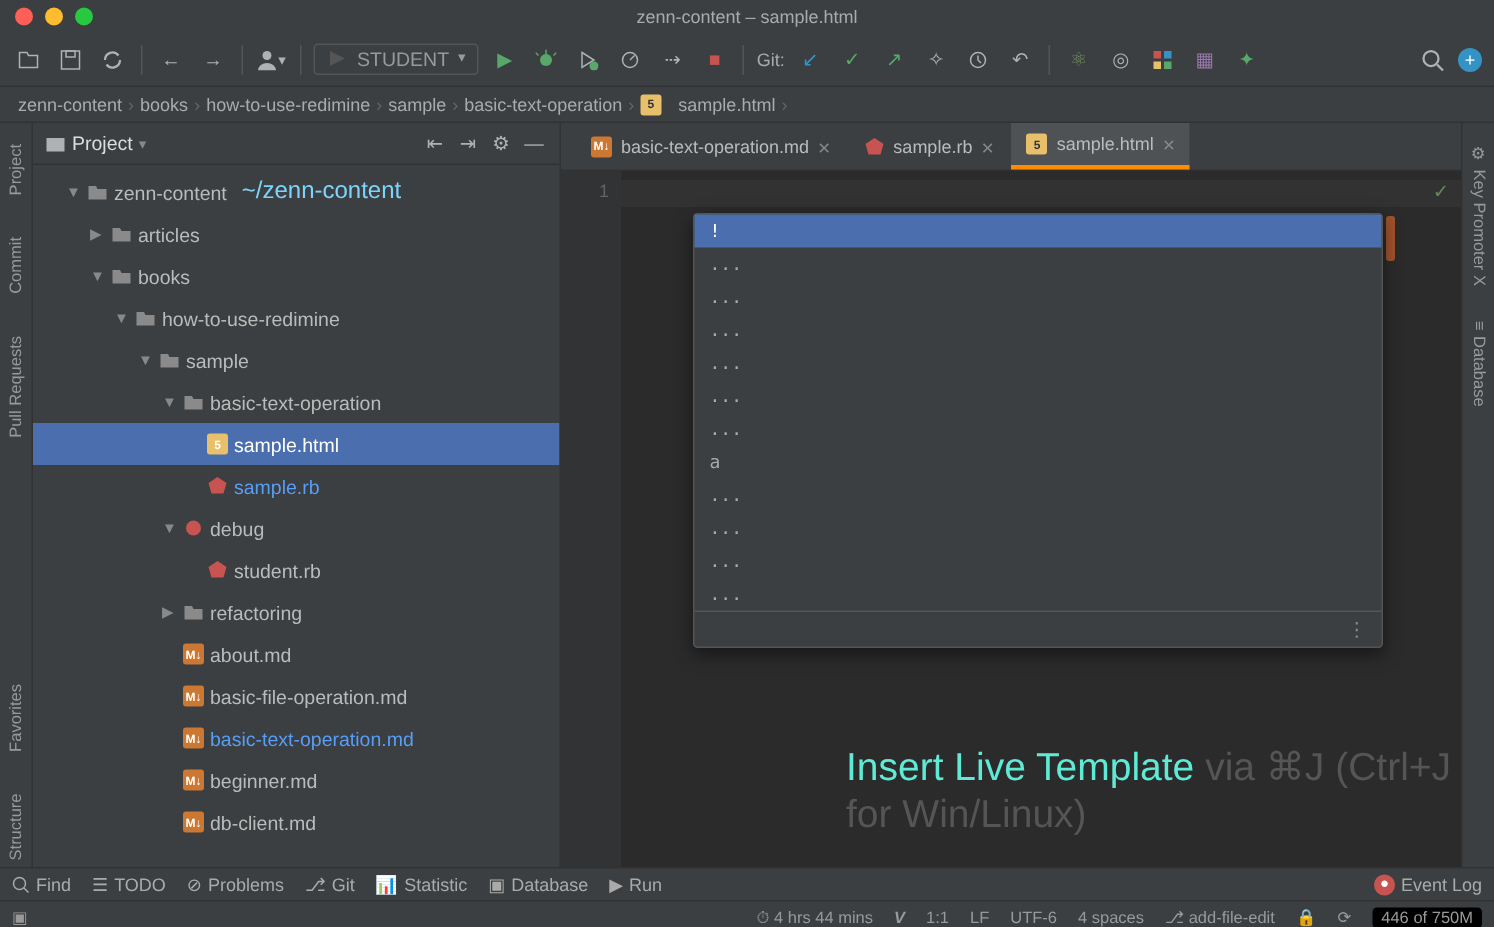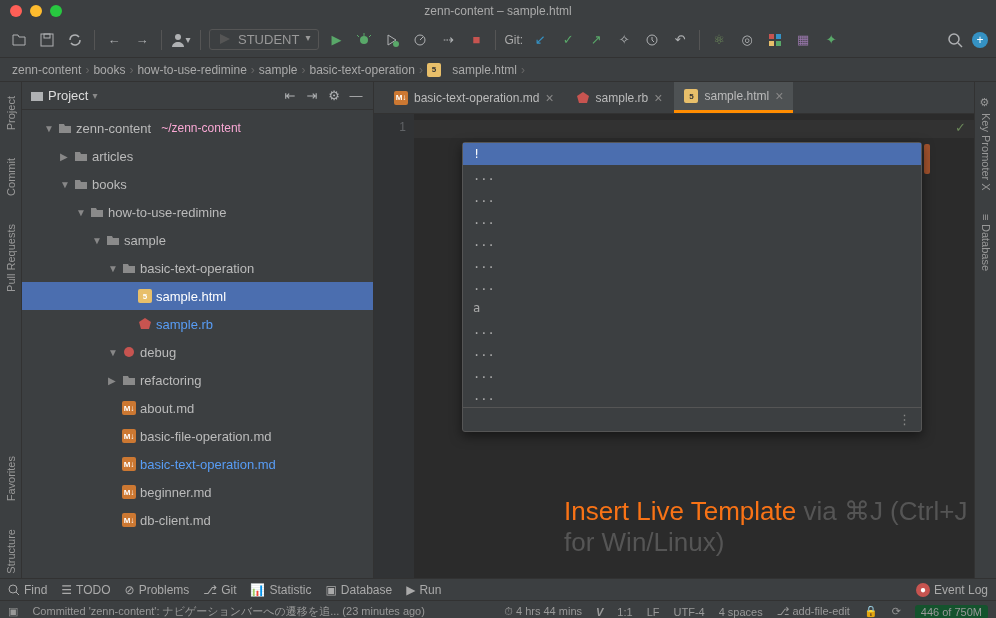--- a/index.html
+++ b/index.html
@@ -45,27 +45,27 @@
 .current-line{height:18px;background:#323232;margin-top:6px}
 .check{position:absolute;top:6px;right:8px;color:#6a8759}
 .popup{position:absolute;top:28px;left:48px;background:#3c3f41;border:1px solid #555;border-radius:3px;min-width:460px;box-shadow:0 4px 12px rgba(0,0,0,0.5);z-index:10}
 .popup-row{padding:4px 10px;color:#aaa;font-family:monospace;font-size:12px;display:flex;align-items:center}
 .popup-row.hi{background:#4b6eaf;color:#fff}
 .popup-footer{border-top:1px solid #555;padding:4px 10px;text-align:right}
 .popup-dots{color:#888}
 .scrollthumb{position:absolute;top:30px;left:510px;width:6px;height:30px;background:#a0522d;border-radius:2px}
 .cursor-ptr{position:absolute;top:146px;left:222px;font-size:16px;color:#ddd;pointer-events:none}
 .hint{position:absolute;bottom:20px;left:190px;font-size:26px;color:#555;z-index:5}
-.hint .orange{color:#f97316}
+.hint .orange{color:#5eead4}
 .bottombar{height:22px;background:#3c3f41;border-top:1px solid #323232;display:flex;padding:0 8px;gap:14px;font-size:12px;color:#aaa}
 .bb-item{display:flex;align-items:center;gap:4px;cursor:pointer}
 .statusbar{height:22px;background:#3c3f41;border-top:1px solid #323232;display:flex;align-items:center;padding:0 8px;font-size:11px;color:#999;gap:14px}
 .sb-right{margin-left:auto;display:flex;gap:14px;align-items:center}
 .event-log{margin-left:auto;display:flex;align-items:center;gap:4px}
-.badge-mem{background:#14532d;padding:1px 6px;border-radius:3px}
+.badge-mem{background:#000000;padding:1px 6px;border-radius:3px}
 svg{flex-shrink:0}
 .ico-md{display:inline-flex;width:14px;height:14px;background:#cc7832;border-radius:2px;align-items:center;justify-content:center;font-size:8px;color:#fff;font-weight:bold}
 .ico-html{display:inline-flex;width:14px;height:14px;background:#e8bf6a;border-radius:2px;align-items:center;justify-content:center;font-size:8px;color:#333;font-weight:bold}
 .ico-img{display:inline-flex;width:14px;height:14px;background:#9876aa;border-radius:2px}
 .blue-circle{width:16px;height:16px;border-radius:50%;background:#3592c4;display:flex;align-items:center;justify-content:center;color:#fff;font-size:12px}
 </style>
 </head>
 <body>
 
 <div class="titlebar">
@@ -213,21 +213,21 @@
         <div class="tb-icon" style="width:18px;height:18px">—</div>
       </div>
     </div>
     <div class="tree" id="tree">
         <div class="tree-row" style="padding-left: 22px;">
           <span class="arrow">▼</span>
           <svg width="14" height="14" viewBox="0 0 14 14" fill="#8a8a8a">
             <path d="M1 3h5l1 2h6v7H1z"></path>
           </svg>
           <span class="file-name ">zenn-content</span>
-          <span style="color:#f9a8d4;margin-left:6px;font-size:12px">~/zenn-content</span>
+          <span style="color:#7dd3fc;margin-left:6px;font-size:16px">~/zenn-content</span>
         </div>
         <div class="tree-row" style="padding-left: 38px;">
           <span class="arrow">▶</span>
           <svg width="14" height="14" viewBox="0 0 14 14" fill="#8a8a8a">
             <path d="M1 3h5l1 2h6v7H1z"></path>
           </svg>
           <span class="file-name ">articles</span>
         </div>
         <div class="tree-row" style="padding-left: 38px;">
           <span class="arrow">▼</span>
@@ -268,20 +268,27 @@
             <polygon points="7,1 13,5 11,12 3,12 1,5" fill="#c75450"></polygon>
           </svg>
           <span class="file-name highlighted">sample.rb</span>
         </div>
         <div class="tree-row" style="padding-left: 86px;">
           <span class="arrow">▼</span>
           <svg width="14" height="14" viewBox="0 0 14 14" fill="#c75450">
             <circle cx="7" cy="7" r="5"></circle>
           </svg>
           <span class="file-name ">debug</span>
+        </div>
+        <div class="tree-row" style="padding-left: 102px;">
+          <span class="arrow"></span>
+          <svg width="14" height="14" viewBox="0 0 14 14">
+            <polygon points="7,1 13,5 11,12 3,12 1,5" fill="#c75450"></polygon>
+          </svg>
+          <span class="file-name ">student.rb</span>
         </div>
         <div class="tree-row" style="padding-left: 86px;">
           <span class="arrow">▶</span>
           <svg width="14" height="14" viewBox="0 0 14 14" fill="#8a8a8a">
             <path d="M1 3h5l1 2h6v7H1z"></path>
           </svg>
           <span class="file-name ">refactoring</span>
         </div>
         <div class="tree-row" style="padding-left: 86px;">
           <span class="arrow"></span>
@@ -383,26 +390,25 @@
   <div class="bb-item">▣ <span>Database</span></div>
   <div class="bb-item">▶ <span>Run</span></div>
   <div class="event-log bb-item">
       <span style="background:#c75450;border-radius:50%;width:14px;height:14px;display:inline-flex;align-items:center;justify-content:center;color:#fff;font-size:10px">●</span>
       <span>Event Log</span>
     </div>
 </div>
 
 <div class="statusbar">
   <div class="bb-item">▣</div>
-  <span>Committed 'zenn-content': ナビゲーションバーへの遷移を追... (23 minutes ago)</span>
   <div class="sb-right">
     <span>⏱ <span>4 hrs 44 mins</span></span>
     <span style="font-style:italic;font-weight:bold">V</span>
     <span>1:1</span>
     <span>LF</span>
-    <span>UTF-4</span>
+    <span>UTF-6</span>
     <span>4 spaces</span>
     <span>⎇ <span>add-file-edit</span></span>
     <span>🔒</span>
     <span>⟳</span>
     <span class="badge-mem">446 of 750M</span>
   </div>
 </div>
 
 </body></html>

